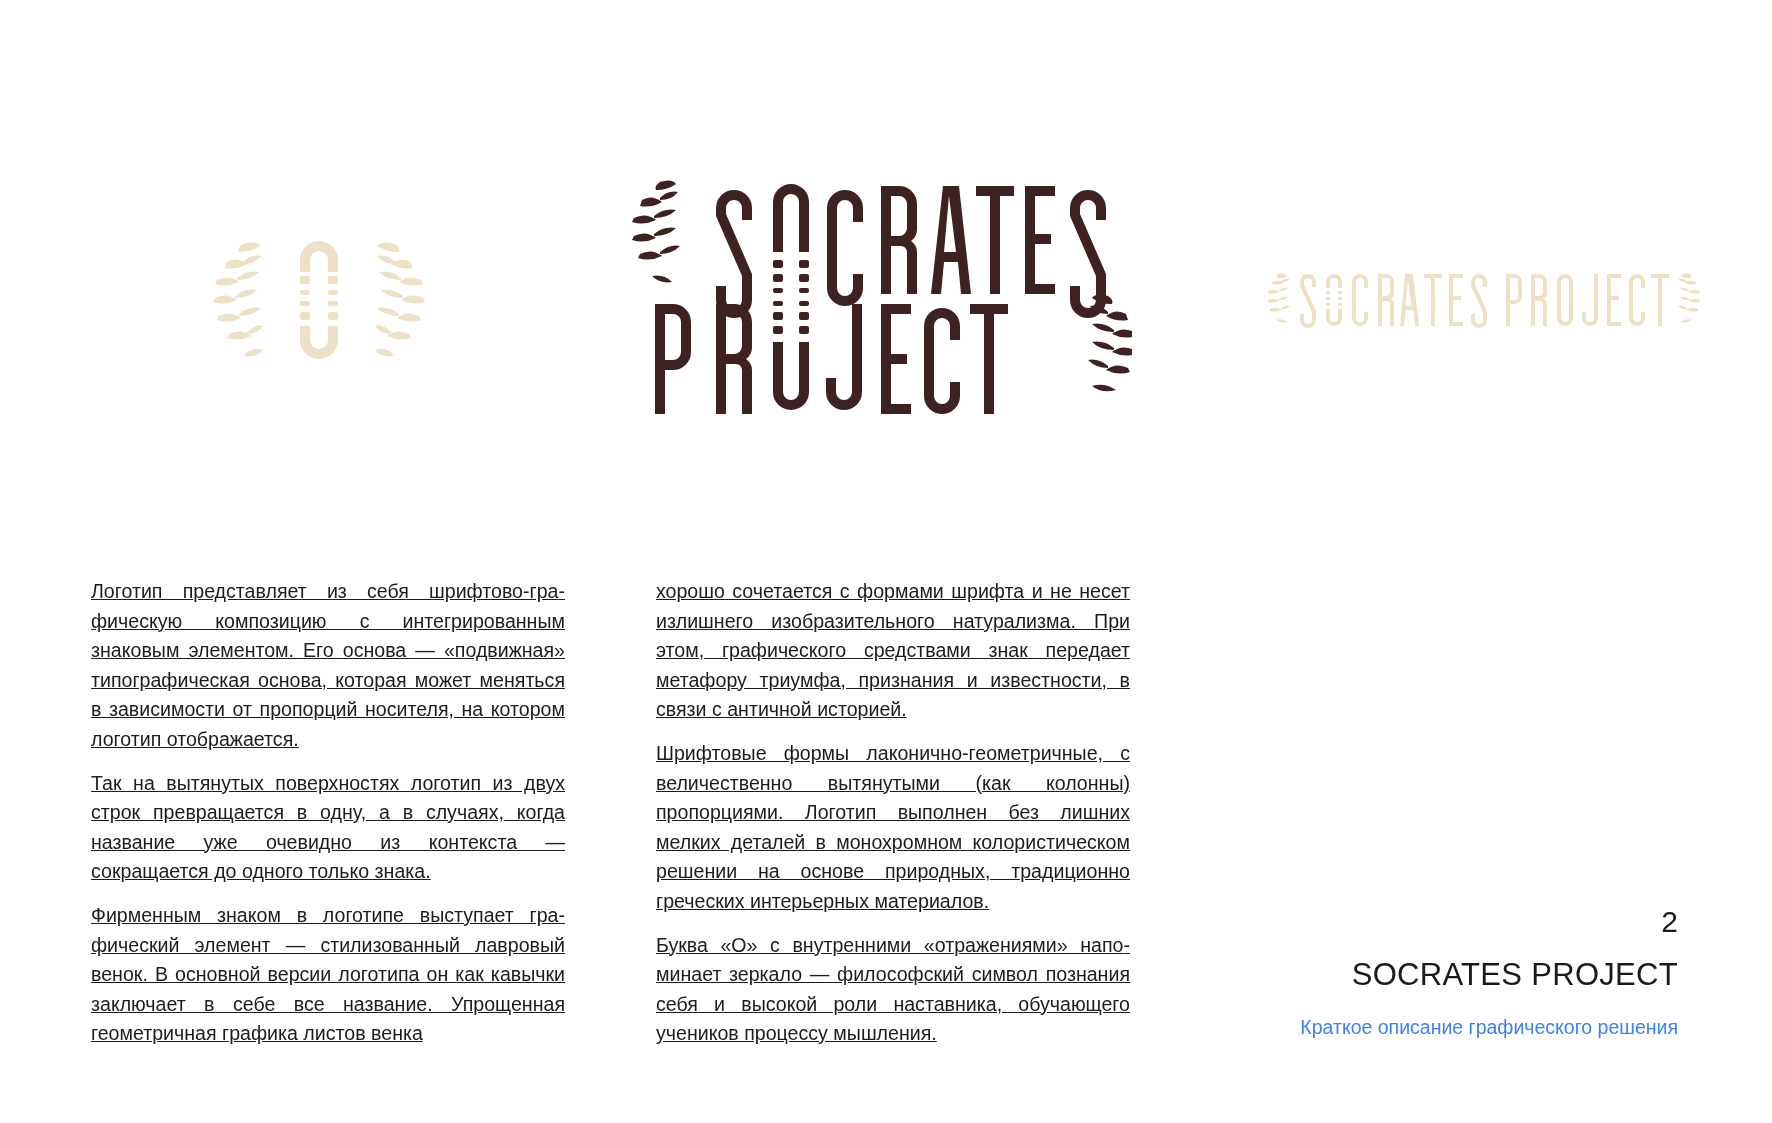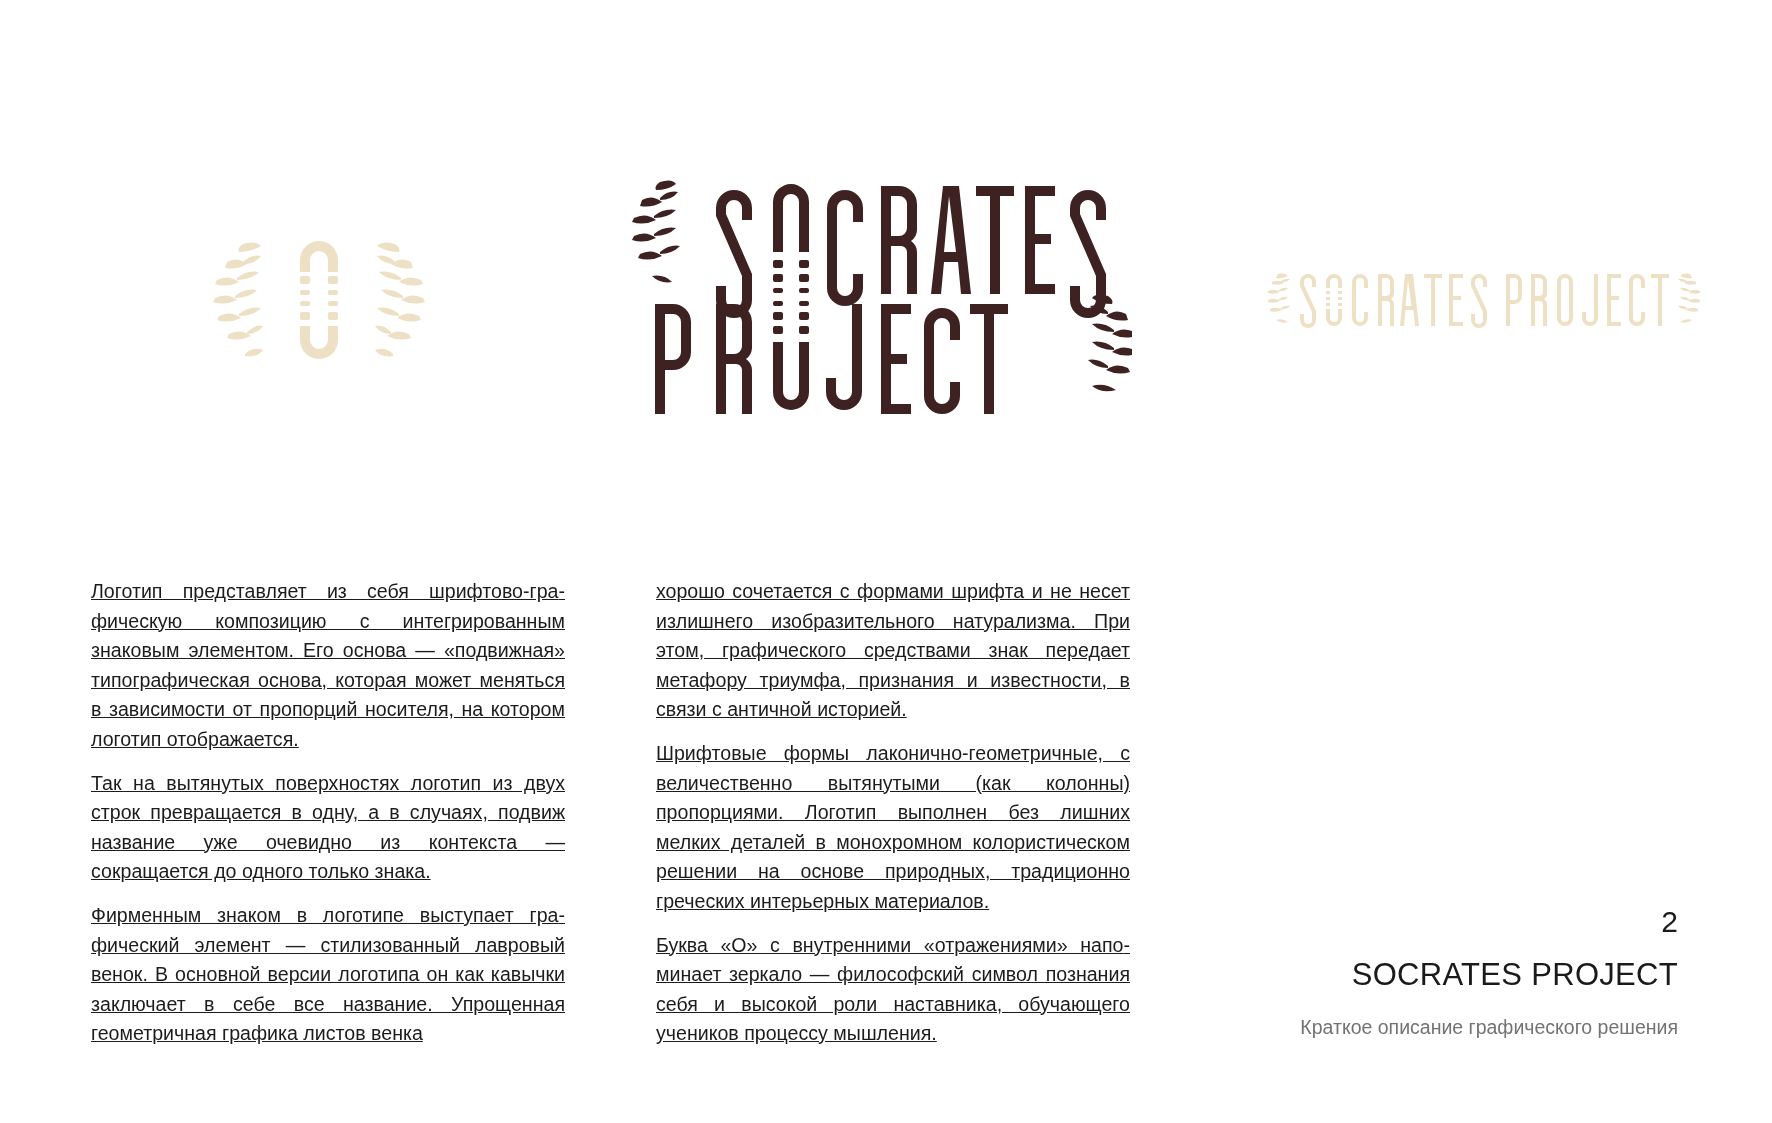--- a/index.html
+++ b/index.html
@@ -13,21 +13,21 @@
          color: #1c1c1c; }
   .col p { margin: 0 0 14.5px 0; hyphens: manual; text-decoration: underline; }
   .col1 { left: 91px; }
   .col2 { left: 656px; }
 
   .page-num { position: absolute; right: 94px; top: 905px; font-size: 30px;
               font-weight: 300; color: #1a1a1a; text-align: right; }
   .footer-title { position: absolute; right: 94px; top: 957px; font-size: 31px;
                   letter-spacing: 0.3px; color: #1a1a1a; text-align: center; white-space: nowrap; }
   .footer-sub { position: absolute; right: 94px; top: 1016px; font-size: 19.5px;
-                color: #737373; text-align: right; white-space: nowrap; }
+                color: #3b82f6; text-align: right; white-space: nowrap; }
 </style>
 </head>
 <body>
 
 <div class="abs" style="left:213px; top:240px; width:212px; height:122px;">
   <svg width="212" height="122" viewBox="0 0 212 122">
     <g fill="#ede0c4">
 
       <g>
         <path d="M30 4 q12 -4 18 2 q-10 6 -22 6 q-2 -4 4 -8z"></path>
@@ -222,21 +222,21 @@
         <path d="M2 37 q6 -3 12 1 q-6 3 -12 1z"></path>
           <path d="M12 37 q4 -4 10 -3 q-4 4 -10 3z"></path>
         <path d="M8 48 q6 -2 12 2 q-6 2 -12 -2z"></path>
       </g>
     </g>
   </svg>
 </div>
 
 <div class="col col1">
   <p>Логотип представляет из себя шрифтово-гра­фическую композицию с интегрированным знаковым элементом. Его основа — «подвиж­ная» типографическая основа, которая может меняться в зависимости от пропорций носите­ля, на котором логотип отображается.</p>
-  <p>Так на вытянутых поверхностях логотип из двух строк превращается в одну, а в случаях, подвиж название уже очевидно из контекста — сокращается до одного только знака.</p>
+  <p>Так на вытянутых поверхностях логотип из двух строк превращается в одну, а в случаях, когда название уже очевидно из контекста — сокращается до одного только знака.</p>
   <p>Фирменным знаком в логотипе выступает гра­фический элемент — стилизованный лавровый венок. В основной версии логотипа он как ка­вычки заключает в себе все название. Упро­щенная геометричная графика листов венка</p>
 </div>
 
 <div class="col col2">
   <p>хорошо сочетается с формами шрифта и не несет излишнего изобразительного натурализ­ма. При этом, графического средствами знак передает метафору триумфа, признания и из­вестности, в связи с античной историей.</p>
   <p>Шрифтовые формы лаконично-геометричные, с величественно вытянутыми (как колонны) пропорциями. Логотип выполнен без лишних мелких деталей в монохромном колористиче­ском решении на основе природных, традици­онно греческих интерьерных материалов.</p>
   <p>Буква «О» с внутренними «отражениями» напо­минает зеркало — философский символ позна­ния себя и высокой роли наставника, обучаю­щего учеников процессу мышления.</p>
 </div>
 
 <div class="page-num">2</div>

